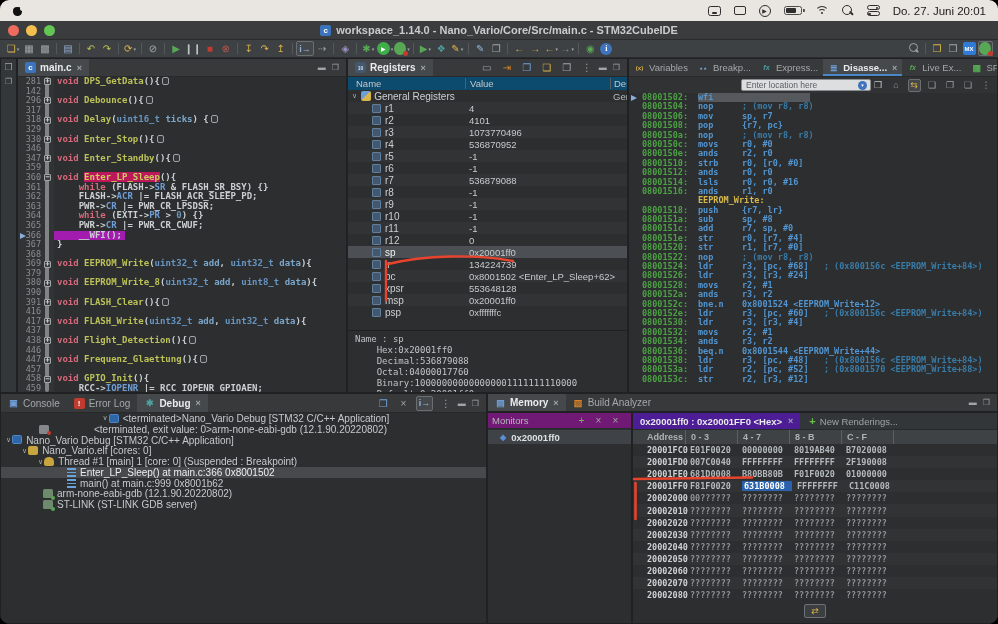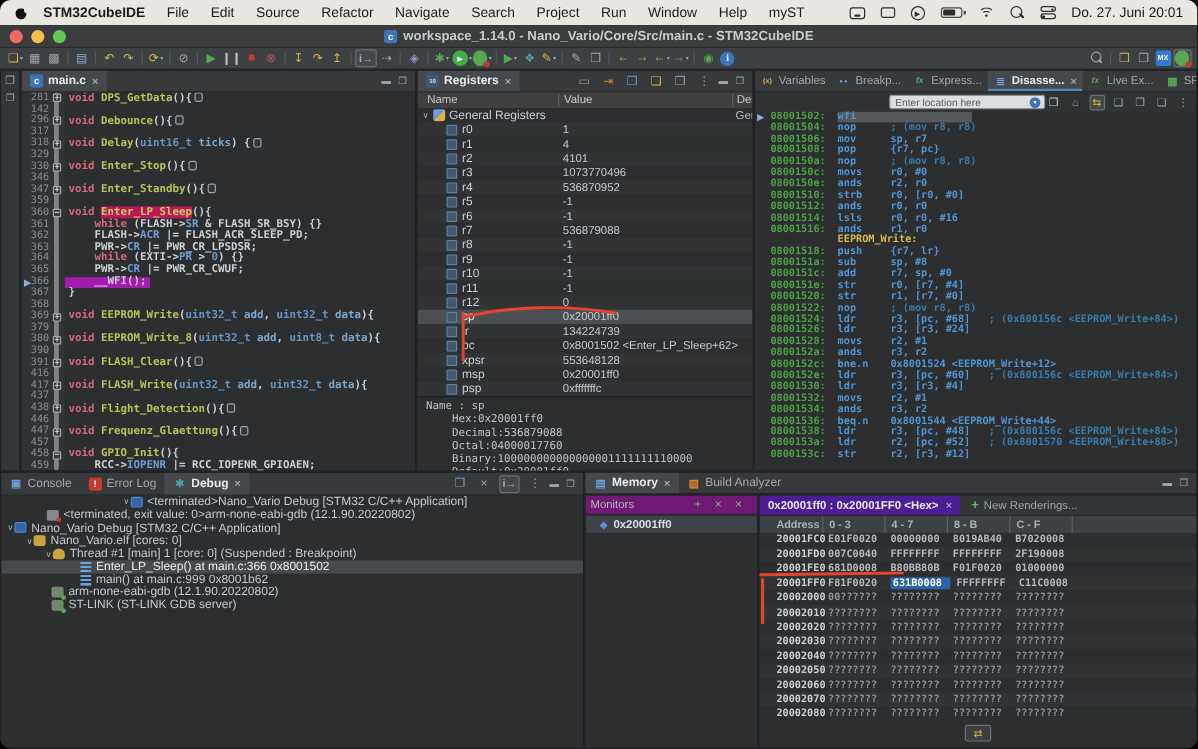--- a/index.html
+++ b/index.html
@@ -97,21 +97,21 @@
   .fm{width:13px;flex:none;z-index:1;display:flex;justify-content:center}
   .fmk{width:7px;height:7px;border:1px solid #a2a6a8;background:#3b3e40;color:#d6dadc;font-size:7px;line-height:5px;text-align:center;border-radius:1px}
   .ct{padding:0 3px;white-space:pre;z-index:1}
   .k{color:#d5697a}.f{color:#bcc257}.fs{color:#c8ce5e;background:#be185d}.t{color:#6795c2}.v{color:#7ba7cb}.m{color:#6f9ed6}.n{color:#6897bb}.p{color:#ccd0d2}
   .box{display:inline-block;width:7px;height:8px;border:1px solid #9fa3a5;border-radius:2px;margin-left:2px;background:#34373a;vertical-align:-1px}
   .cl.cur .ct{background:#a21caf}
   .iparrow{position:absolute;left:2px;top:2px;width:0;height:0;border-left:6px solid #8caede;border-top:3px solid transparent;border-bottom:3px solid transparent;z-index:2}
 
   
   #regpane{left:347px;top:37px;width:281px;height:335px;overflow:hidden}
-  #reghdr{position:absolute;left:0;top:18px;width:100%;height:13px;background:#404040;display:flex;font-size:9.5px;color:#c4c8ca;align-items:center}
+  #reghdr{position:absolute;left:0;top:18px;width:100%;height:13px;background:#0c4a6e;display:flex;font-size:9.5px;color:#c4c8ca;align-items:center}
   .rc0{width:117px;padding-left:8px}.rc1{width:145px;border-left:1px solid #5b5e60;padding-left:4px}.rc2{flex:1;border-left:1px solid #5b5e60;padding-left:3px;overflow:hidden}
   #regrows{position:absolute;left:0;top:31px;width:100%}
   .rr{display:flex;height:12px;align-items:center;font-size:10px;color:#ccd0d2}
   .rr:nth-child(even){background:#313335}
   .rr.sel{background:#4c5054;color:#f0f2f3}
   .rname{width:117px;display:flex;align-items:center;padding-left:24px;gap:4px;height:100%}
   .rname.grp{padding-left:4px;gap:3px}
   .rico{width:9px;height:9px;border-radius:1px;background:#43586e;border:1px solid #5f7f9e;flex:none}
   .gico{width:10px;height:10px;border-radius:2px;background:linear-gradient(135deg,#6f9ed6 50%,#d9b44a 50%);flex:none}
   .caret{color:#a9adaf;font-size:7px;margin-right:1px}
@@ -183,34 +183,20 @@
   
   #annot{position:absolute;left:0;top:0;width:998px;height:603px;pointer-events:none;z-index:60}
 </style>
 </head>
 <body>
 
 <div id="screen">
 
   <div id="menubar">
     <span class="apple"></span>
-    <span id="menu-items" style="display: flex;">
-        <span class="mitem bold">STM32CubeIDE</span>
-        <span class="mitem">File</span>
-        <span class="mitem">Edit</span>
-        <span class="mitem">Source</span>
-        <span class="mitem">Refactor</span>
-        <span class="mitem">Navigate</span>
-        <span class="mitem">Search</span>
-        <span class="mitem">Project</span>
-        <span class="mitem">Run</span>
-        <span class="mitem">Window</span>
-        <span class="mitem">Help</span>
-        <span class="mitem">myST</span>
-      </span>
     <span id="mb-right">
       <span class="mb-rect"></span>
       <span class="mb-stack"></span>
       <span class="mb-play">▶</span>
       <span class="batt"></span>
       <span class="wifi">
           <i></i>
           <i></i>
           <i></i>
         </span>
@@ -479,28 +465,20 @@
               <span class="caret">∨</span>
               <span class="gico"></span>
               <span>General Registers</span>
             </span>
             <span class="rval"></span>
             <span class="rdesc">Gen</span>
           </div>
           <div class="rr">
             <span class="rname">
               <span class="rico"></span>
-              <span>r0</span>
-            </span>
-            <span class="rval">1</span>
-            <span class="rdesc"></span>
-          </div>
-          <div class="rr">
-            <span class="rname">
-              <span class="rico"></span>
               <span>r1</span>
             </span>
             <span class="rval">4</span>
             <span class="rdesc"></span>
           </div>
           <div class="rr">
             <span class="rname">
               <span class="rico"></span>
               <span>r2</span>
             </span>
@@ -770,21 +748,21 @@
             <span class="minmax">▬</span>
             <span class="minmax">❒</span>
           </span>
       </div>
       <div id="dtree">
           <div class="tr" style="padding-left: 5px; justify-content: center;">
             <span class="caret">∨</span>
             <span class="ticon ti-launch"></span>
             <span>&lt;terminated&gt;Nano_Vario Debug [STM32 C/C++ Application]</span>
           </div>
-          <div class="tr" style="padding-left: 38px;">
+          <div class="tr" style="padding-left: 38px; gap: 41px;">
             <span class="ticon ti-proc-dead"></span>
             <span>&lt;terminated, exit value: 0&gt;arm-none-eabi-gdb (12.1.90.20220802)</span>
           </div>
           <div class="tr" style="padding-left: 5px;">
             <span class="caret">∨</span>
             <span class="ticon ti-launch"></span>
             <span>Nano_Vario Debug [STM32 C/C++ Application]</span>
           </div>
           <div class="tr" style="padding-left: 21px;">
             <span class="caret">∨</span>

